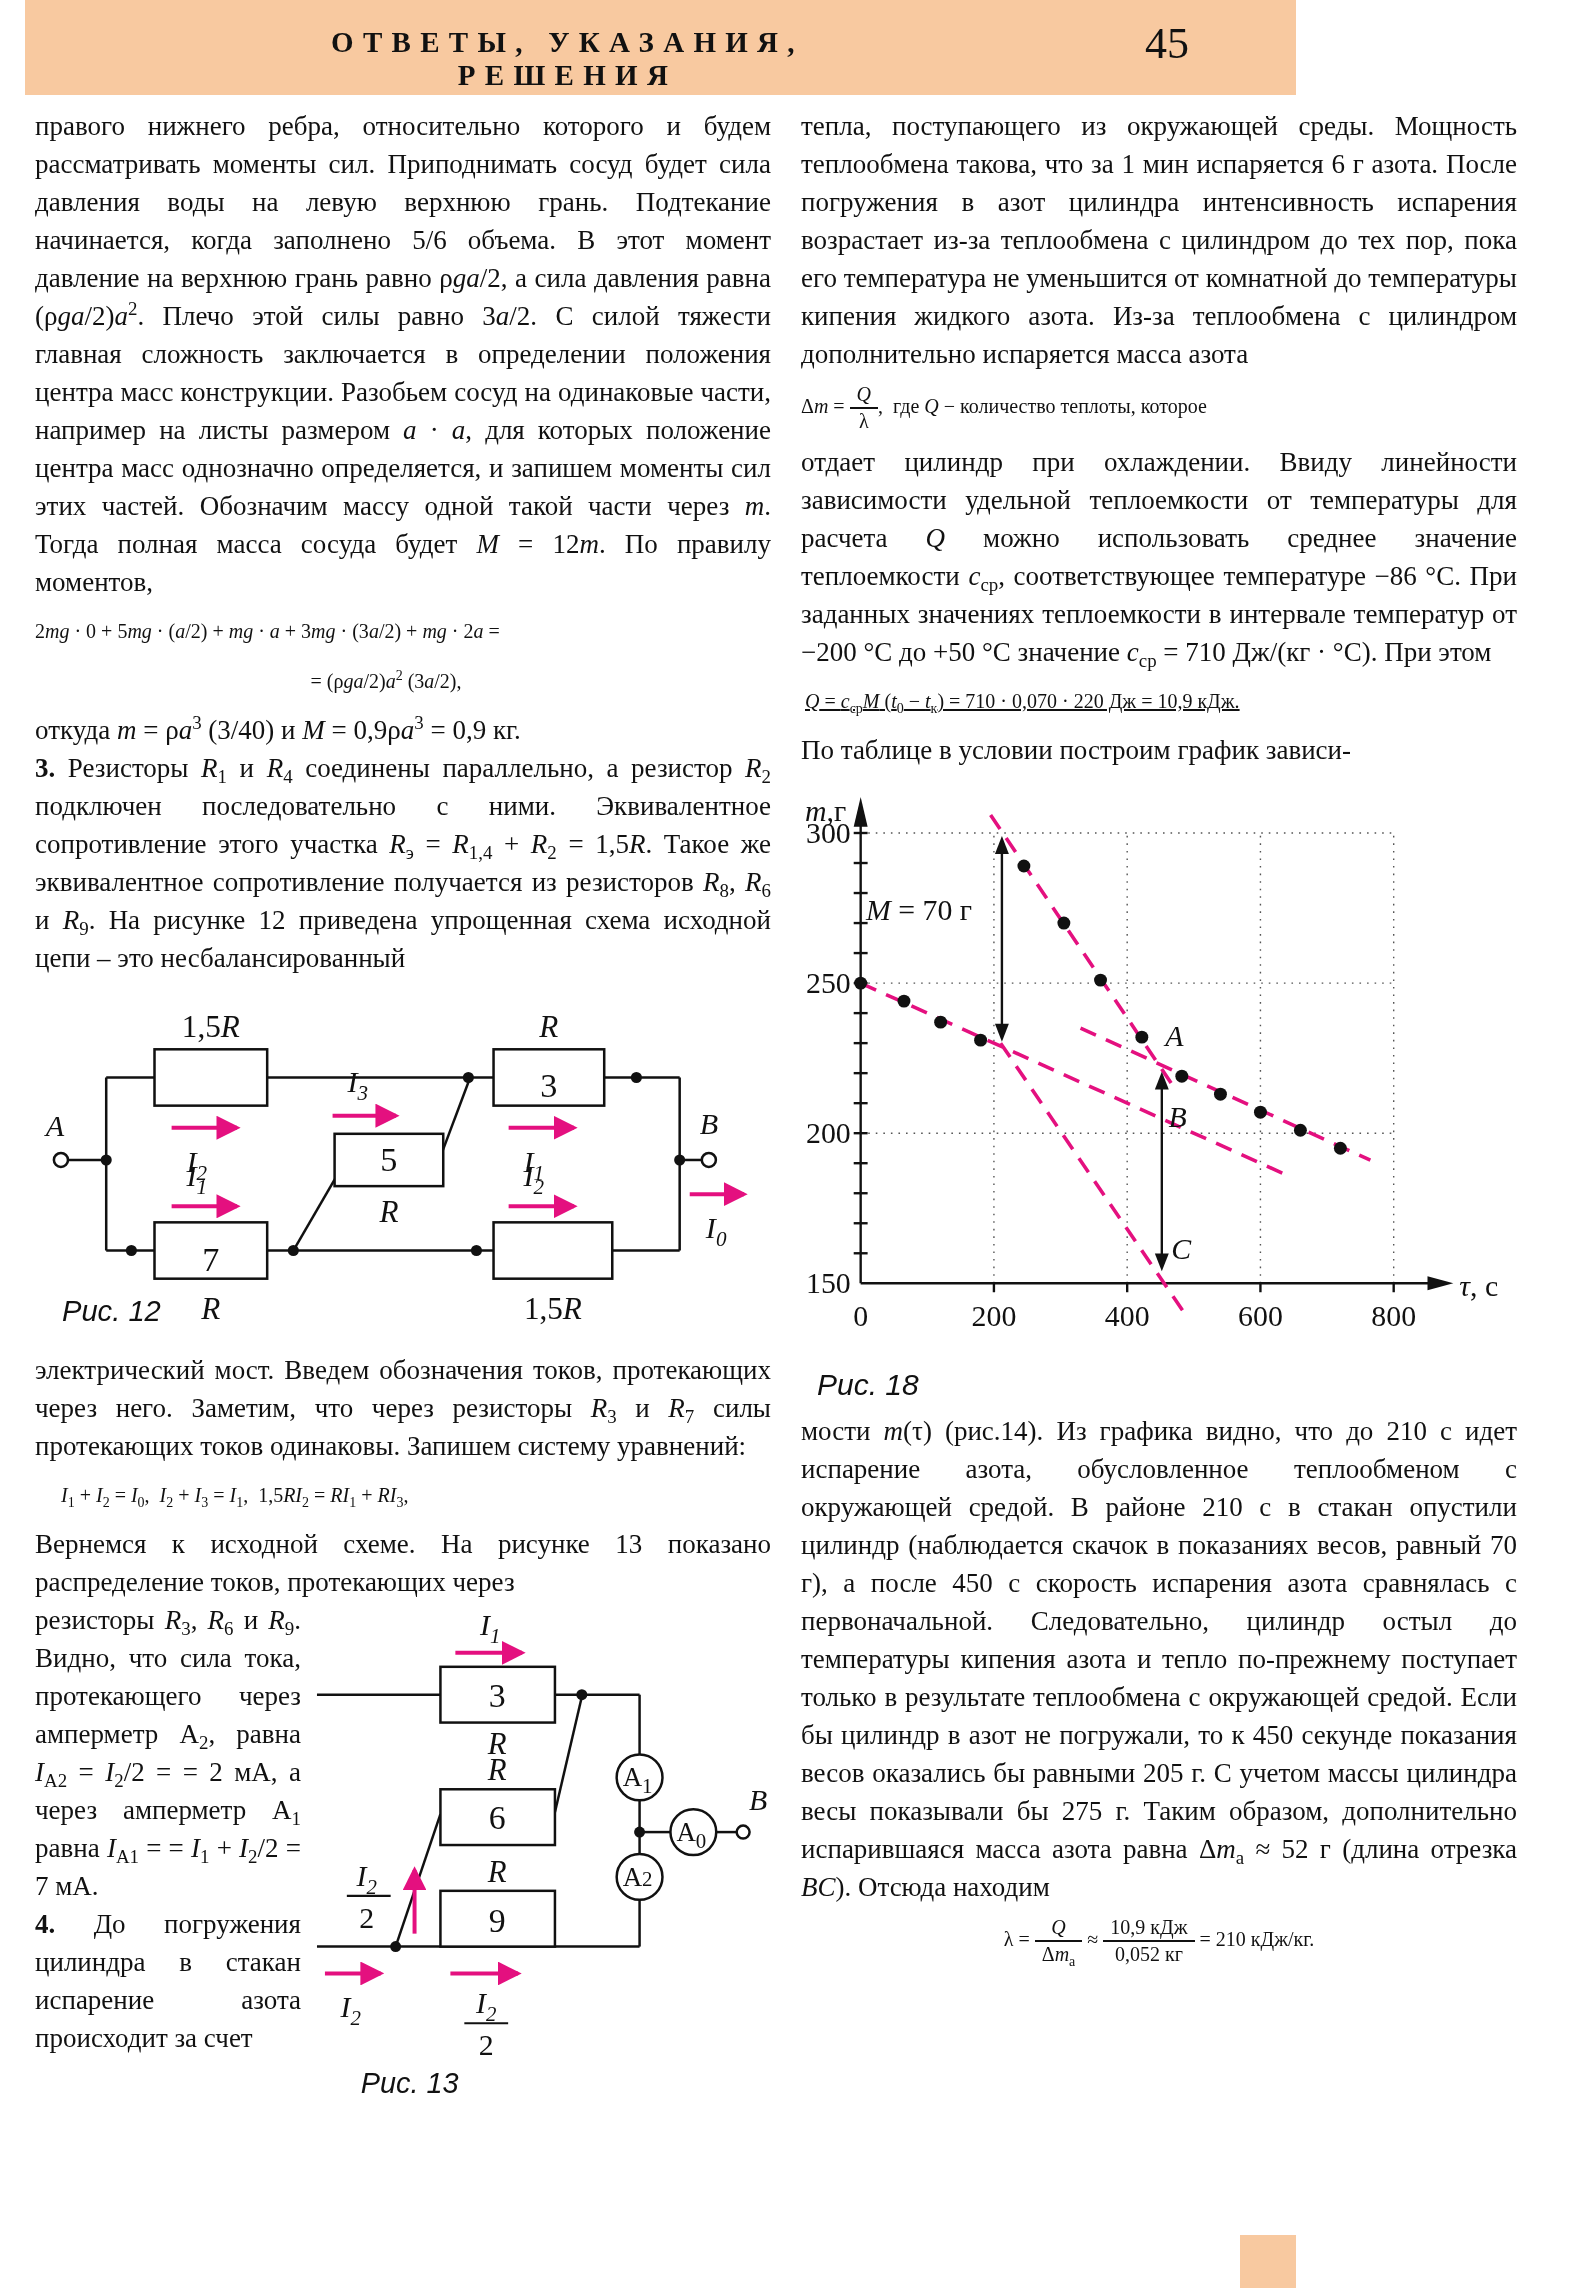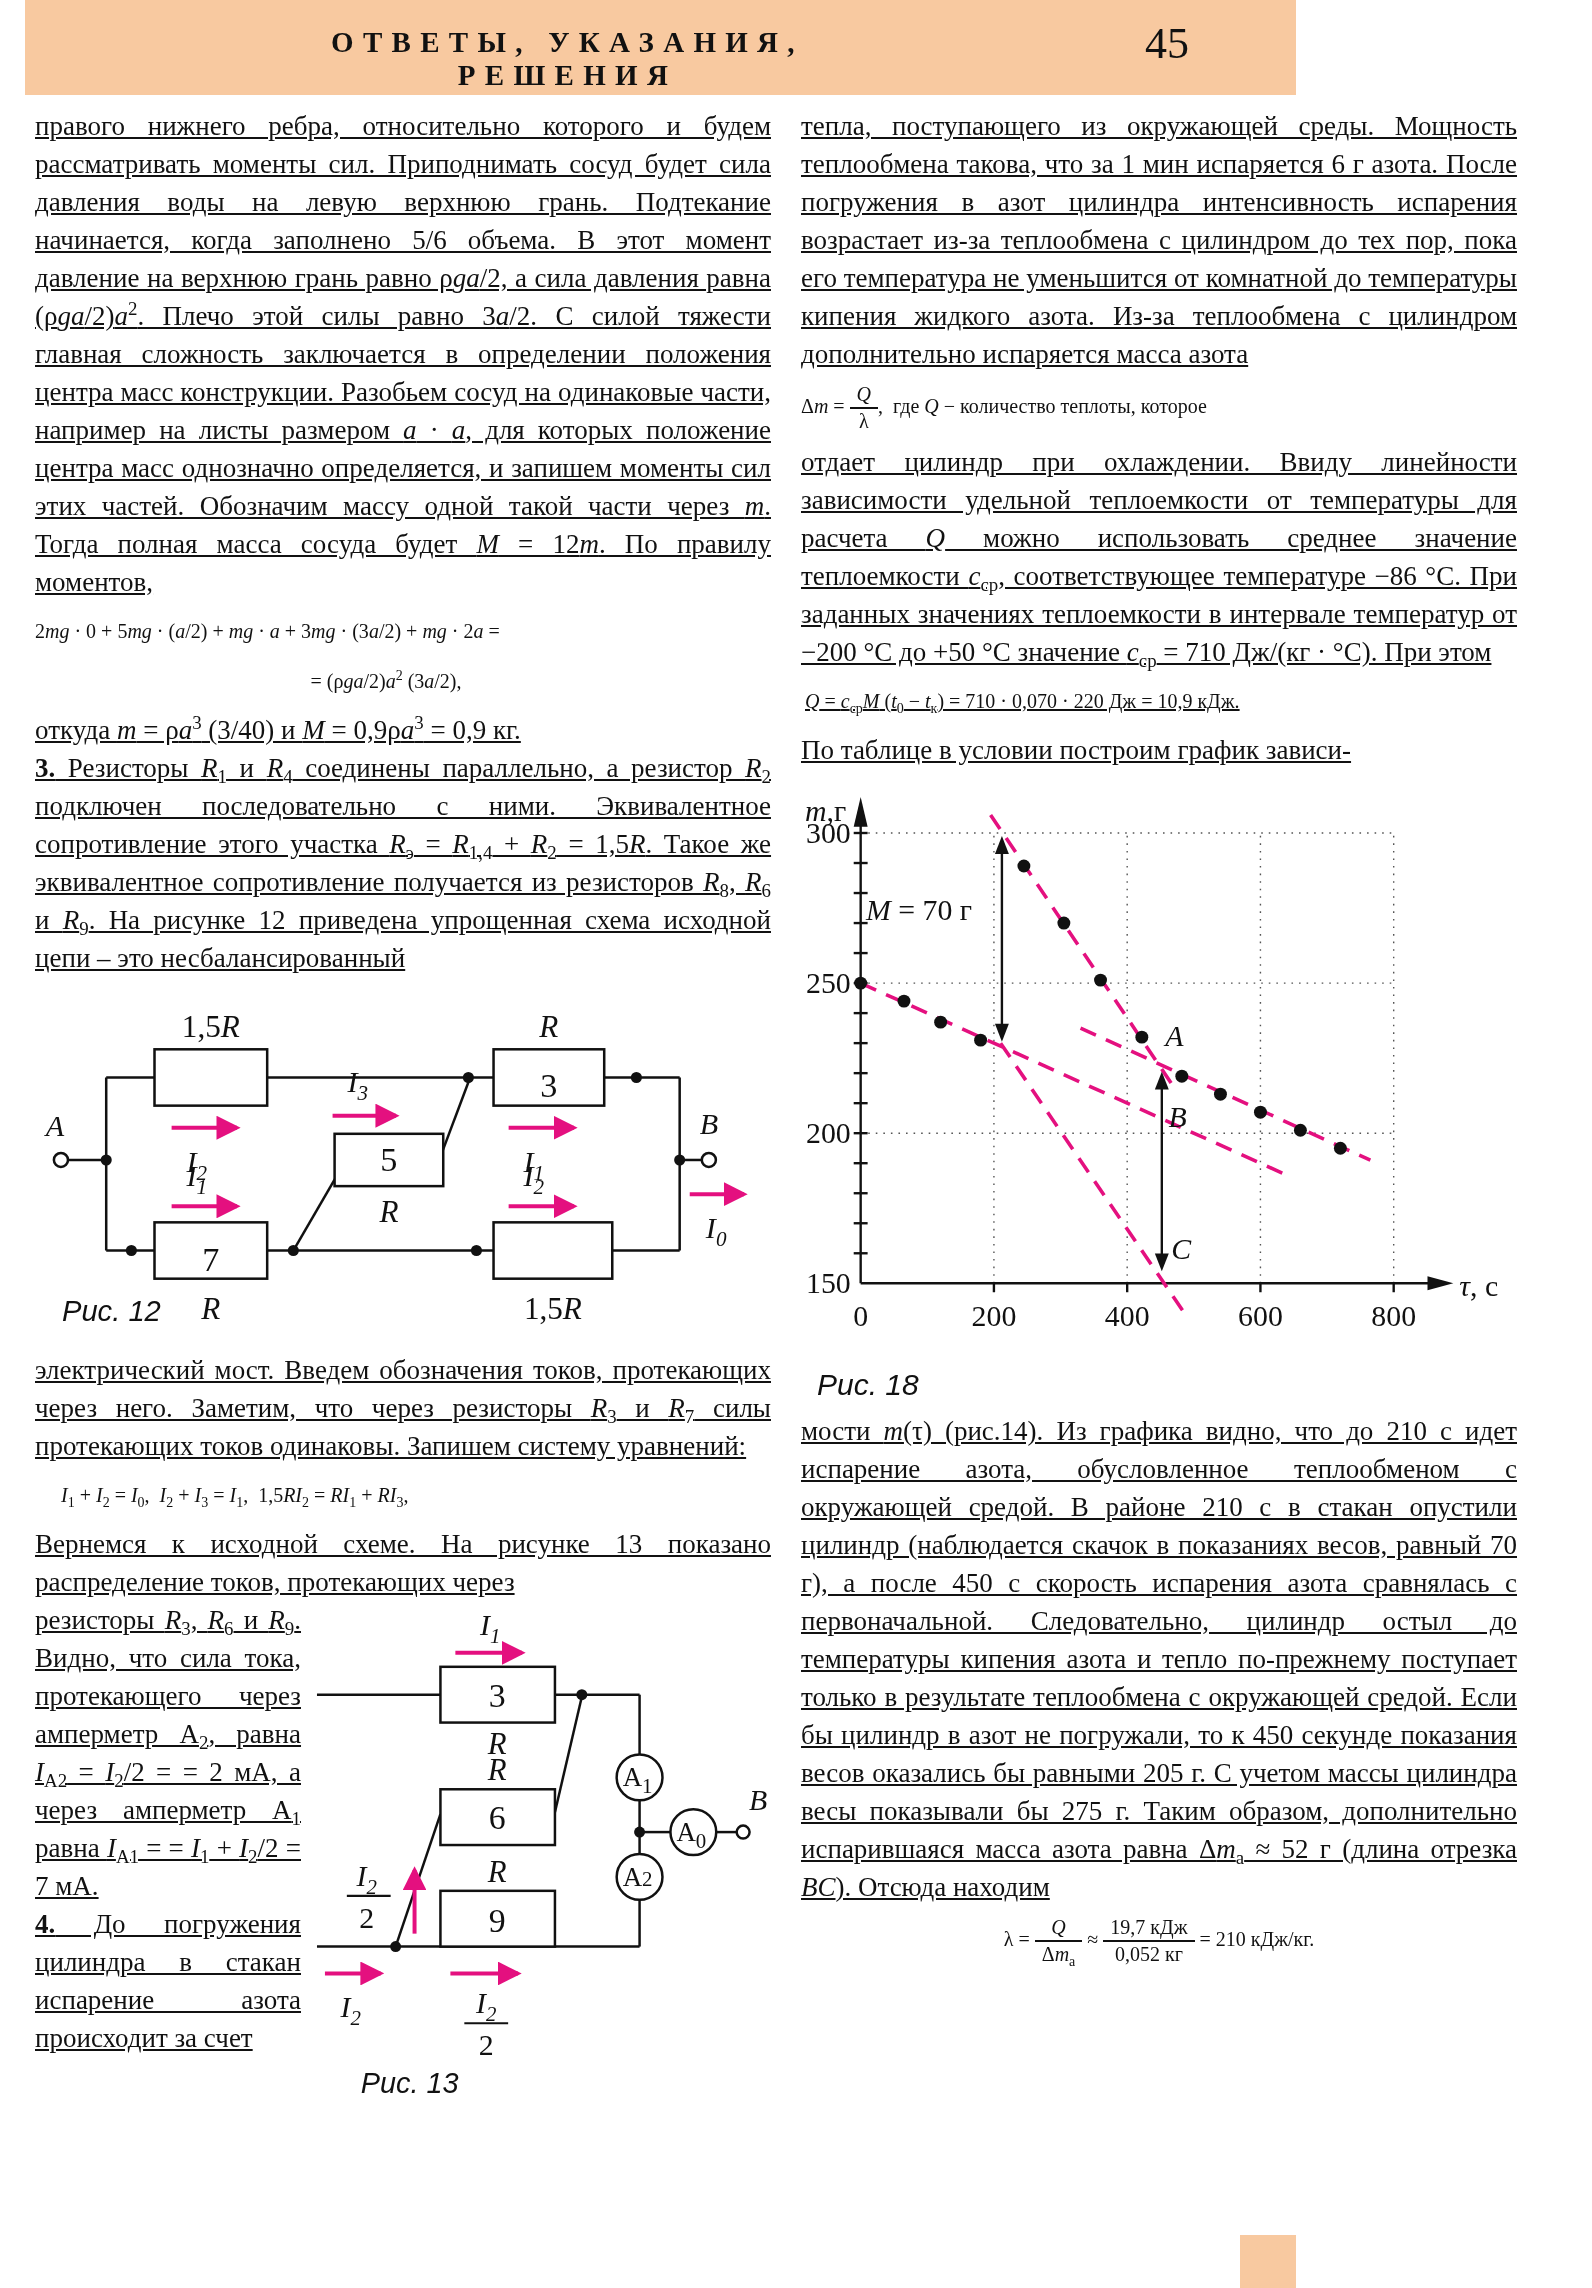--- a/index.html
+++ b/index.html
@@ -8,21 +8,21 @@
        font-family:"Liberation Serif",serif;color:var(--ink);}
   .page{position:relative;width:1296px;height:2289px;}
   header{position:absolute;top:0;left:25px;right:0;height:95px;background:var(--peach);}
   .head-title{position:absolute;left:254px;top:26px;width:577px;text-align:center;
       font-weight:bold;font-size:29px;letter-spacing:.32em;}
   .page-num{position:absolute;right:107px;top:18px;font-size:44px;}
   .columns{position:absolute;top:107px;left:35px;right:25px;display:flex;gap:30px;}
   .col{font-size:27px;line-height:38px;text-align:justify;}
   .col-left{width:744px;}
   .col-right{width:758px;}
-  p{margin:0;text-decoration:underline;}
+  p{margin:0;}
   sub,sup{font-size:.7em;line-height:0;}
   .formula{margin:10px 0 10px 26px;font-size:20px;line-height:40px;text-align:left;}
   .formula.right{text-align:center;margin:0 34px 10px 0;}
   .formula.center{text-align:center;margin-left:0;}
   .frac{display:inline-block;vertical-align:middle;text-align:center;line-height:1.15;}
   .frac .fn{display:block;border-bottom:2px solid var(--ink);padding:0 7px 1px;}
   .frac .fd{display:block;padding:1px 7px 0;}
   figure{margin:0;}
   .fig12-wrap{margin:22px 0 10px 0;}
   .fig13-wrap{float:right;width:460px;margin:2px 0 0 10px;}
@@ -289,19 +289,19 @@
               <circle cx="421.8" cy="312.8219" r="6.5" fill="#111"></circle>
               <circle cx="462" cy="330.9341" r="6.5" fill="#111"></circle>
               <circle cx="502.20000000000005" cy="349.0463" r="6.5" fill="#111"></circle>
               <circle cx="542.4000000000001" cy="367.1585" r="6.5" fill="#111"></circle>
             </g>
           </svg>
         <div class="fig-caption">Рис. 18</div>
       </figure>
 
       <p>мости <i>m</i>(τ) (рис.14). Из графика видно, что до 210 с идет испарение азота, обусловленное теплообменом с окружающей средой. В районе 210 с в стакан опустили цилиндр (наблюдается скачок в показаниях весов, равный 70 г), а после 450 с скорость испарения азота сравнялась с первоначальной. Следовательно, цилиндр остыл до температуры кипения азота и тепло по-прежнему поступает только в результате теплообмена с окружающей средой. Если бы цилиндр в азот не погружали, то к 450 секунде показания весов оказались бы равными 205 г. С учетом массы цилиндра весы показывали бы 275 г. Таким образом, дополнительно испарившаяся масса азота равна Δ<i>m</i><sub>а</sub> ≈ 52 г (длина отрезка <i>BC</i>). Отсюда находим</p>
-      <div class="formula center">λ = <span class="frac"><span class="fn"><i>Q</i></span><span class="fd">Δ<i>m</i><sub>а</sub></span></span> ≈ <span class="frac"><span class="fn">19,7 кДж</span><span class="fd">0,052 кг</span></span> = 210 кДж/кг.</div>
+      <div class="formula center">λ = <span class="frac"><span class="fn"><i>Q</i></span><span class="fd">Δ<i>m</i><sub>а</sub></span></span> ≈ <span class="frac"><span class="fn">10,9 кДж</span><span class="fd">0,052 кг</span></span> = 210 кДж/кг.</div>
     </div>
   </div>
 
   <div class="corner"></div>
 </div>
 
 
 </body></html>

